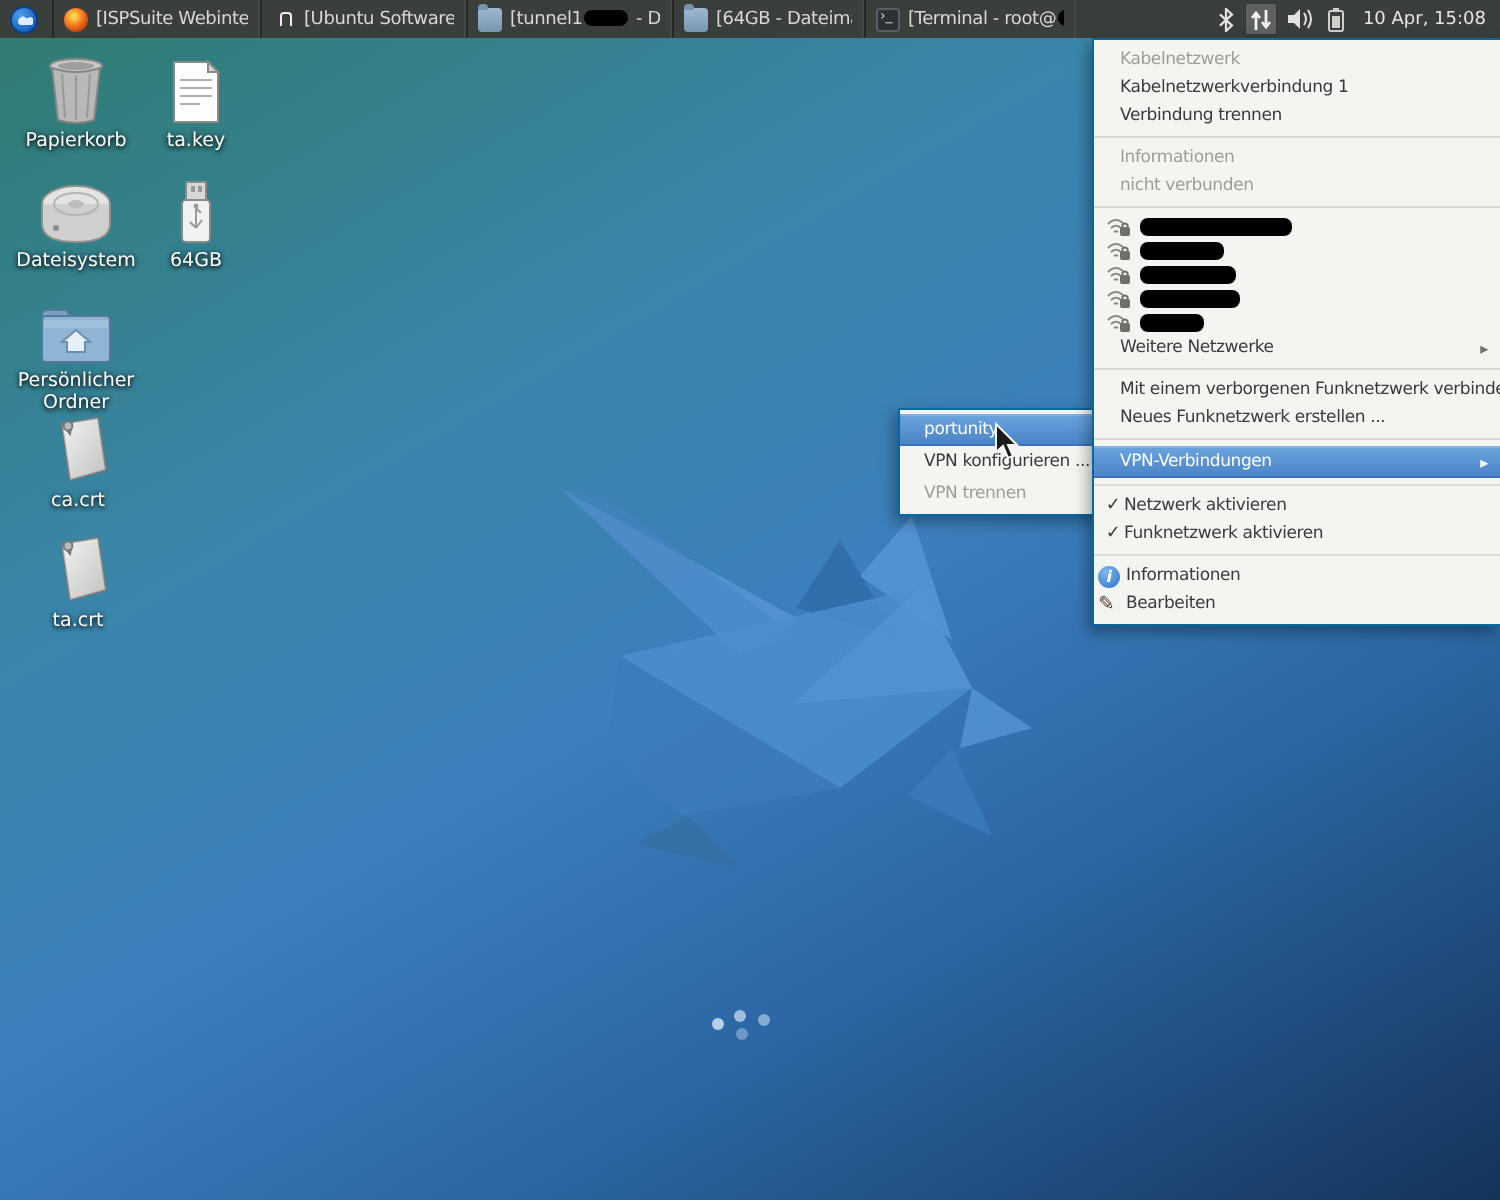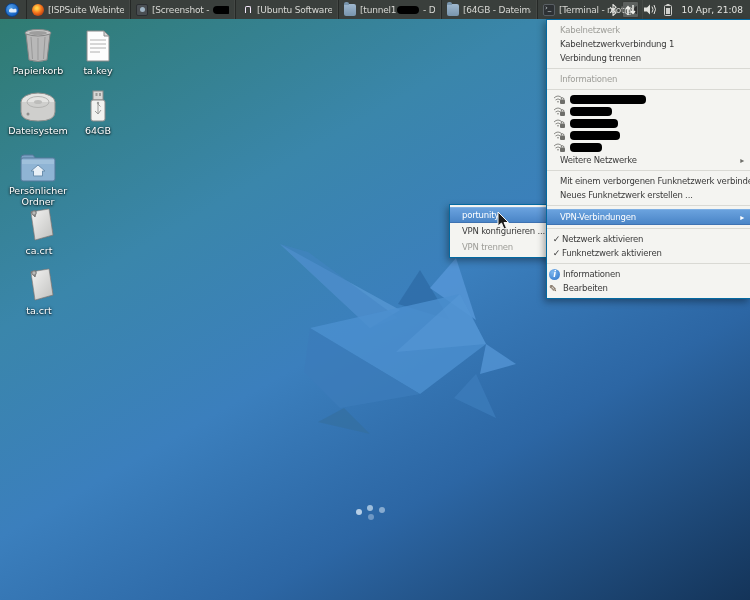--- a/index.html
+++ b/index.html
@@ -116,24 +116,20 @@
 <div class="panel">
   <div class="panel-launcher">
     <div class="xubuntu-logo"></div>
   </div>
 
   <div class="winbtns">
     <div class="winbtn" style="width:104px">
       <span class="wicon icon-firefox"></span>
       <span class="t">[ISPSuite Webinterfac...</span>
     </div>
-    <div class="winbtn" style="width:105px">
-      <span class="wicon icon-screenshot"></span>
-      <span class="t"><span>[Screenshot - </span><span class="redact" style="width:18px"></span></span>
-    </div>
     <div class="winbtn" style="width:103px">
       <span class="wicon icon-software"></span>
       <span class="t">[Ubuntu Software-Cen...</span>
     </div>
     <div class="winbtn" style="width:103px">
       <span class="wicon icon-folder"></span>
       <span class="t"><span>[tunnel1</span><span class="redact" style="width:22px"></span><span> - Datei...</span></span>
     </div>
     <div class="winbtn" style="width:96px">
       <span class="wicon icon-folder"></span>
@@ -164,21 +160,21 @@
       </svg>
     </div>
     <div class="tray-btn">
       <svg width="8" height="12" viewBox="0 0 8 12">
         <rect x="2.5" y="0" width="3" height="1.5" fill="#cfcfcb"></rect>
         <rect x="0.5" y="1.5" width="7" height="10" rx="1" fill="none" stroke="#cfcfcb" stroke-width="1"></rect>
         <rect x="2" y="4" width="4" height="6" fill="#cfcfcb"></rect>
       </svg>
     </div>
   </div>
-  <div class="clock">10 Apr, 21:08</div>
+  <div class="clock">10 Apr, 15:08</div>
 </div>
 
 <div class="dicon" style="left:6px;top:28px">
   <div class="art">
       <svg width="30" height="33" viewBox="0 0 30 33">
     <ellipse cx="15" cy="4" rx="13" ry="3.5" fill="#c9c9c9" stroke="#8a8a8a"></ellipse>
     <path d="M3 5 L6 31 Q15 34 24 31 L27 5 Q15 9 3 5 Z" fill="#b8b8b8" stroke="#858585"></path>
     <path d="M8 8 L9.5 30 M15 9 L15 31 M22 8 L20.5 30" stroke="#999" fill="none"></path>
     <ellipse cx="15" cy="4" rx="9" ry="2" fill="#9e9e9e"></ellipse>
   </svg>
@@ -279,20 +275,23 @@
   <div class="mi">
       <span>Kabelnetzwerkverbindung 1</span>
     </div>
   <div class="mi">
       <span>Verbindung trennen</span>
     </div>
   <div class="msep"></div>
   <div class="mi disabled">
       <span>Informationen</span>
     </div>
+  <div class="mi disabled">
+      <span>nicht verbunden</span>
+    </div>
   <div class="msep"></div>
 
   <div class="wifi-row">
     <svg width="13" height="11" viewBox="0 0 13 11">
       <path d="M1 4 Q5 0 9 4 M2.5 6 Q5 3.8 7.5 6 M4 8 Q5 7.2 6 8" stroke="#8a8a86" fill="none"></path>
       <rect x="7" y="5.5" width="5" height="4.5" rx="1" fill="#6e6e6a"></rect>
       <path d="M8.2 5.5 L8.2 4.5 Q9.5 3 10.8 4.5 L10.8 5.5" stroke="#6e6e6a" fill="none"></path>
     </svg>
     <span class="redact" style="width:76px;height:9px"></span>
   </div>

